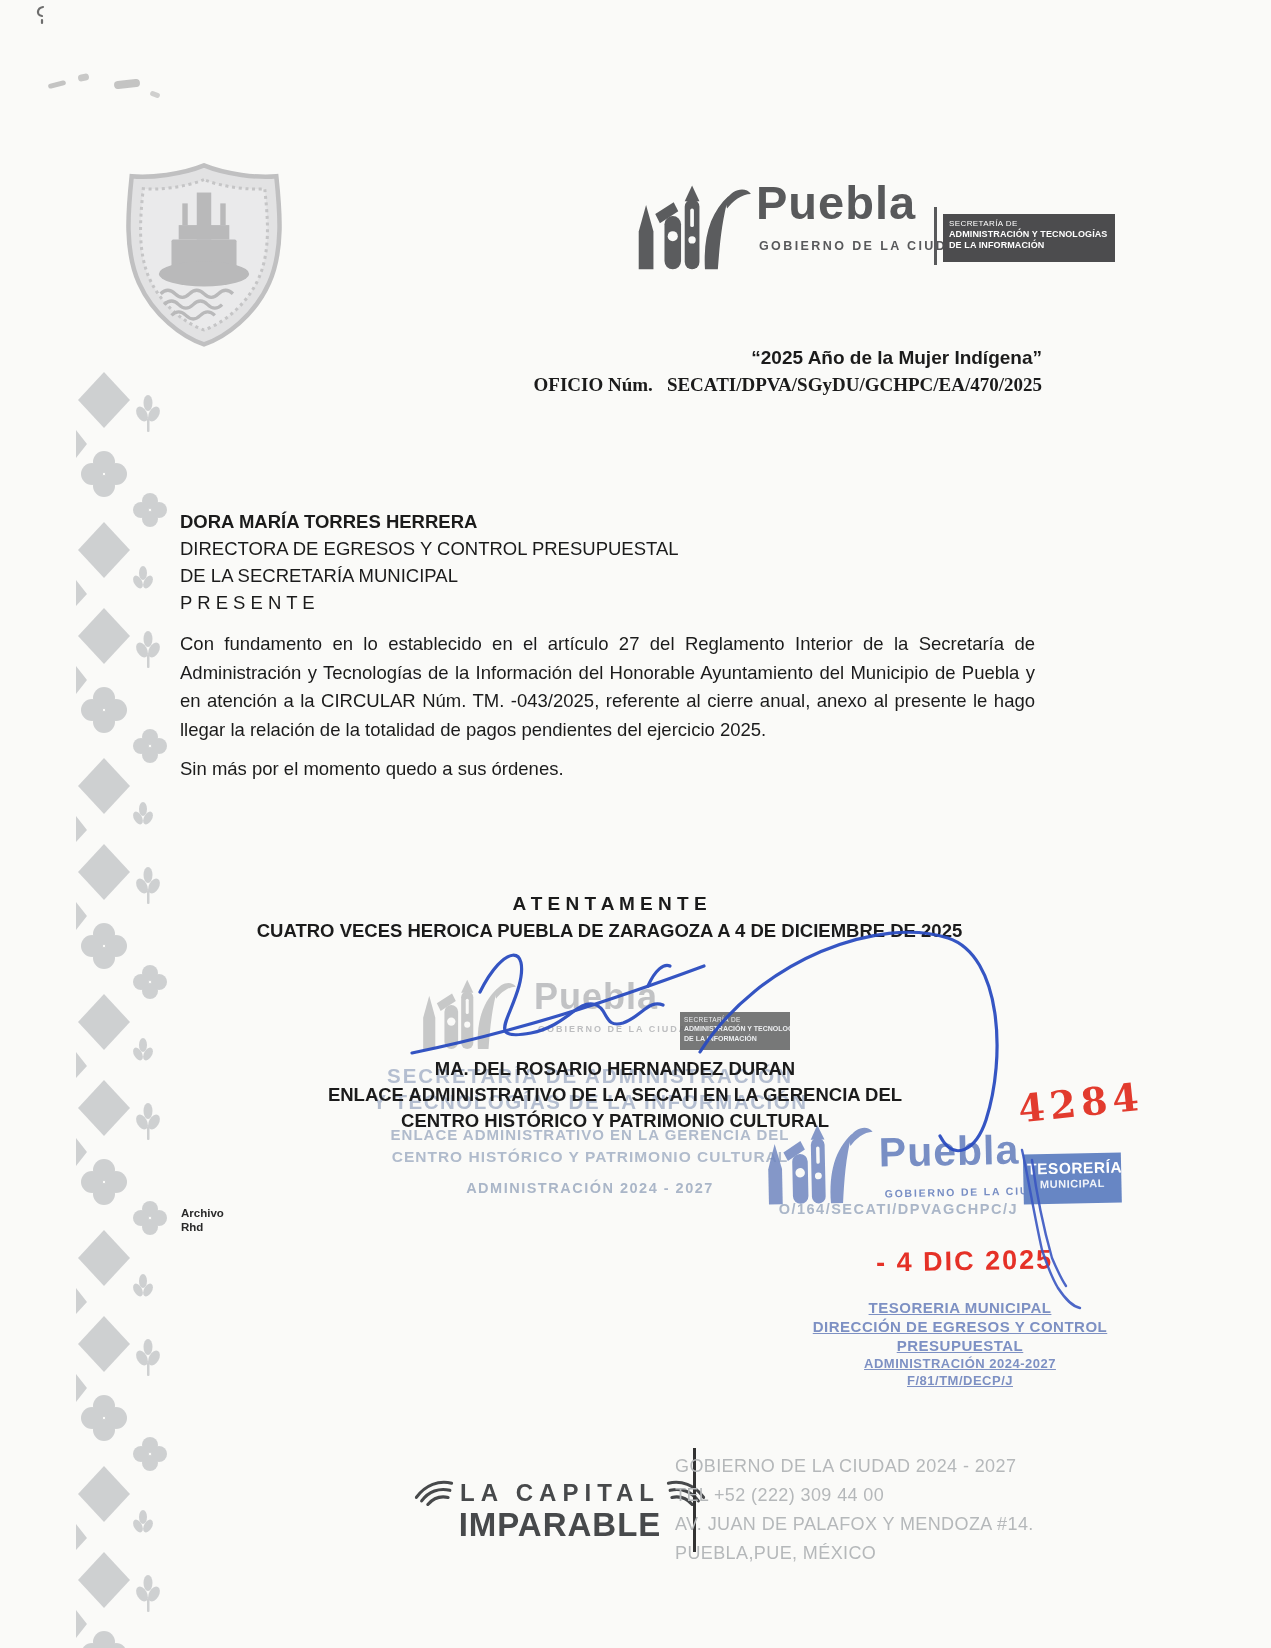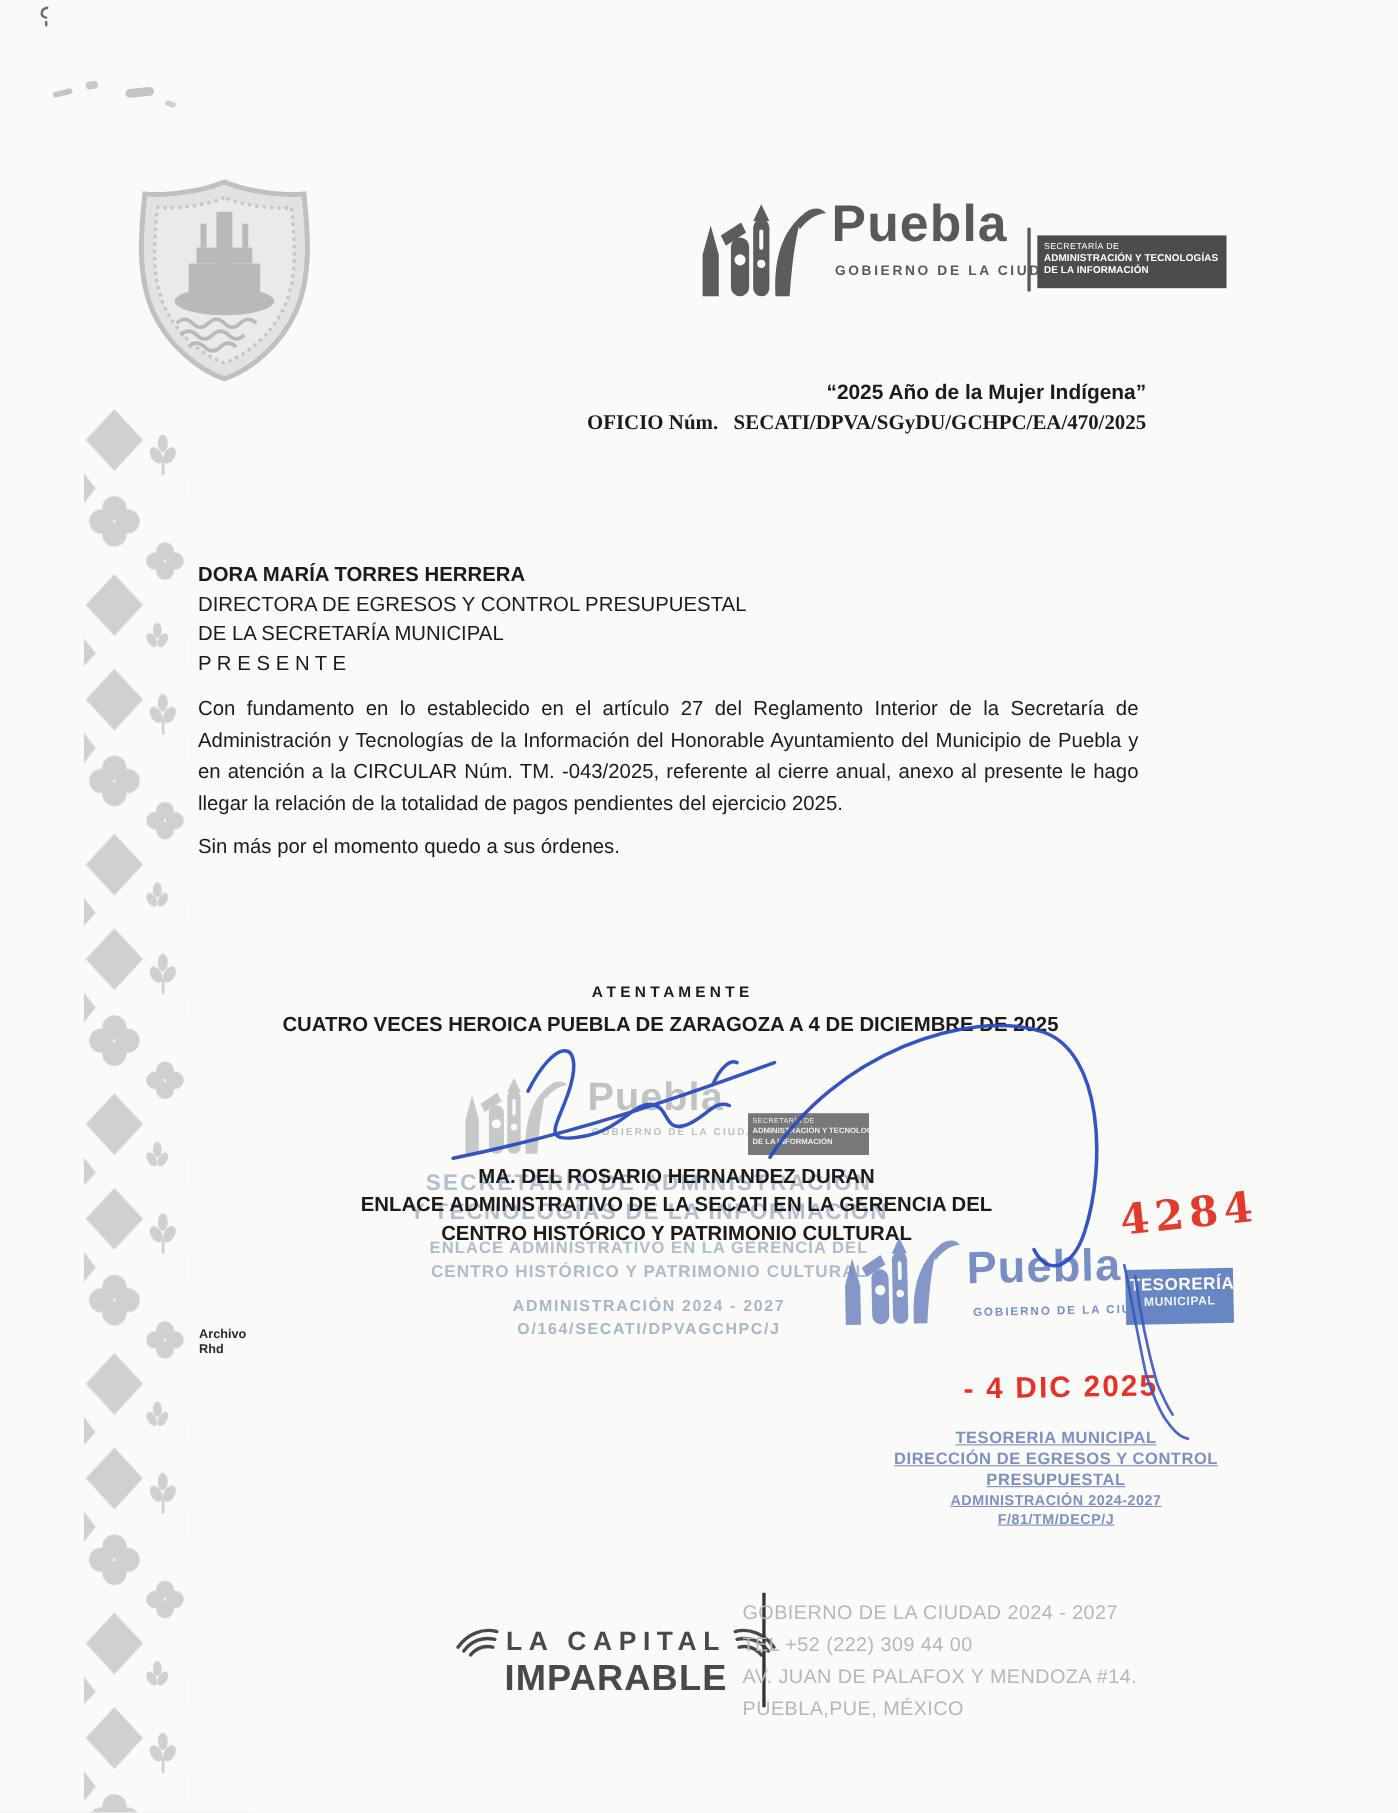--- a/index.html
+++ b/index.html
@@ -35,40 +35,40 @@
   
   .recipient{position:absolute;left:180px;top:508px;font-size:18.5px;line-height:27px;z-index:3;}
   .recipient .nm{font-weight:bold;}
 
   
   .body-par{position:absolute;left:180px;top:630px;width:855px;font-size:18.5px;line-height:28.6px;
             text-align:justify;z-index:3;}
   .closing{position:absolute;left:180px;top:758px;font-size:18.5px;z-index:3;}
 
   
-  .atenta{position:absolute;left:182px;top:893px;width:855px;text-align:center;font-size:14px;font-weight:bold;z-index:3;}
+  .atenta{position:absolute;left:182px;top:893px;width:855px;text-align:center;font-size:19px;font-weight:bold;z-index:3;}
   .pdate{position:absolute;left:182px;top:920px;width:855px;text-align:center;font-size:18.5px;font-weight:bold;z-index:3;}
 
   
   .ghost-logo{position:absolute;left:418px;top:976px;width:400px;height:90px;z-index:1;}
   .ghost-icon{position:absolute;left:0;top:0;width:100px;height:76px;color:#a6a7a9;opacity:.6;}
   .ghost-word{position:absolute;left:116px;top:0px;font-size:36px;font-weight:bold;color:#c1c2c4;letter-spacing:1px;}
   .ghost-sub{position:absolute;left:120px;top:48px;font-size:9px;font-weight:bold;letter-spacing:2px;color:#bdbec0;white-space:nowrap;}
   .ghost-badge{position:absolute;left:262px;top:36px;width:110px;height:38px;background:rgba(95,96,98,.85);color:#eceef0;
                padding:4px 4px;box-sizing:border-box;line-height:1.3;white-space:nowrap;overflow:hidden;}
   .ghost-badge .b1{font-size:6.5px;letter-spacing:.4px;}
   .ghost-badge .b2{font-size:7px;font-weight:bold;}
 
   .ghostline{position:absolute;left:162px;width:856px;text-align:center;color:#b4bed0;z-index:1;font-weight:bold;}
   .g1{top:1064px;font-size:20.5px;letter-spacing:2px;}
   .g2{top:1090px;font-size:20.5px;letter-spacing:1.5px;}
   .g3{top:1126px;font-size:15px;letter-spacing:1px;color:#b0bbcc;}
   .g4{top:1148px;font-size:15.5px;letter-spacing:1px;color:#b0bbcc;}
   .g5{top:1180px;font-size:14.5px;letter-spacing:1.5px;color:#aab6c8;}
-  .g6{top:1201px;font-size:14.5px;letter-spacing:1.5px;color:#aab6c8;}
+  .g6{top:1201px;font-size:14.5px;letter-spacing:1.5px;color:#aab6c8;text-align:right;}
 
   
   .signer{position:absolute;left:185px;width:860px;text-align:center;font-weight:bold;font-size:18.5px;z-index:3;}
   .sn{top:1058px;}
   .st1{top:1084px;}
   .st2{top:1110px;}
 
   
   .archivo{position:absolute;left:181px;top:1206px;font-size:11.5px;font-weight:bold;line-height:14px;z-index:3;color:#2a2a2a;}
 

